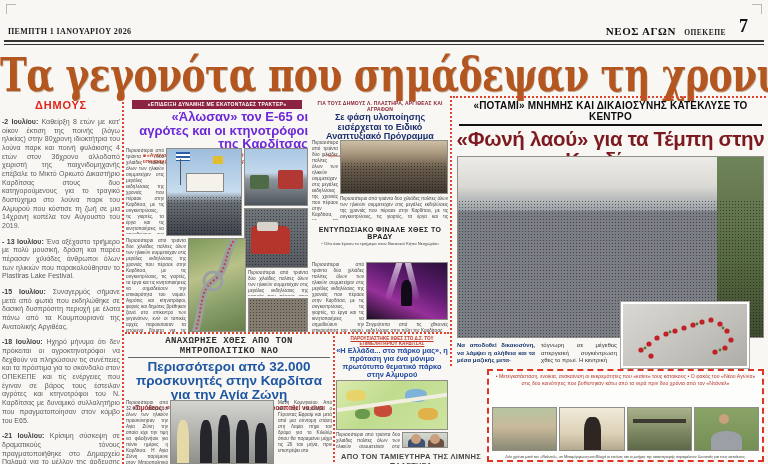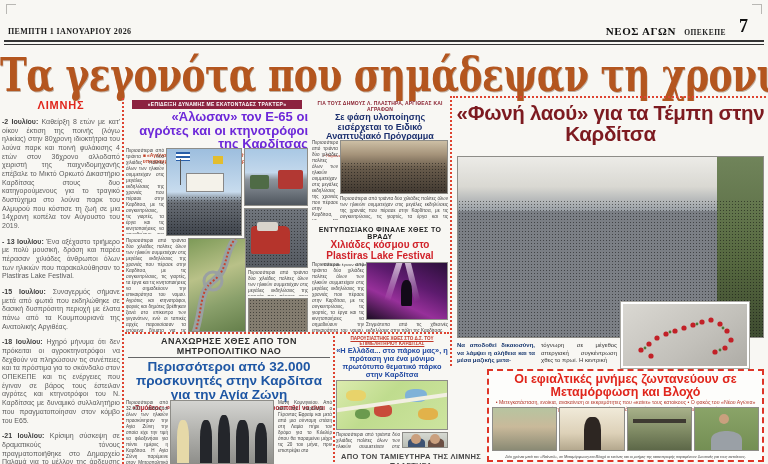--- a/index.html
+++ b/index.html
@@ -89,21 +89,21 @@
   .p-head{margin-top:3px;text-align:center;font-weight:bold;font-size:20.5px;line-height:1;color:#7d1a20;letter-spacing:-.3px;}
   .tempicrowd{background:#7b7f85;}
   .canopies{position:absolute;left:0;top:0;right:0;height:30%;
             background:linear-gradient(180deg,#ecebe7 0%,#d9d8d2 55%,#9aa0a6 100%);}
   .trees{position:absolute;right:0;top:0;width:15%;height:100%;background:linear-gradient(180deg,#70845a 0%,#55673f 60%,#3e4b30 100%);}
   .roses{border:2px solid #fff;box-shadow:0 0 0 1px #a9a8a2;background:linear-gradient(145deg,#dad8d2 0%,#c2c0ba 60%,#aeaca6 100%);}
 
   
   .art-zoni{left:126px;top:336px;width:206px;height:128px;}
   .z-kick{text-align:center;font-weight:bold;font-size:9px;color:#2e2e2e;letter-spacing:.4px;
-          border-bottom:1px solid #666;padding-bottom:1px;margin:0 2px;}
+          border-bottom:1px solid #666;padding-bottom:1px;margin:0 2px;font-family:Liberation Mono, monospace;}
   .z-head{margin-top:2px;text-align:center;font-weight:bold;font-size:13.5px;line-height:1.05;color:#1f57a4;}
   .z-sub{text-align:center;font-size:6.3px;color:#a8232e;font-weight:bold;margin-top:1px;}
   .procession{background:linear-gradient(180deg,#d4d4d1 0%,#b5b5b1 45%,#8f8f8b 100%);}
   .fig{position:absolute;bottom:0;width:12%;height:70%;background:#24262b;border-radius:40% 40% 0 0;}
   .fig.gold{background:#e6d9a8;}
 
   
   .art-park{left:336px;top:336px;width:112px;height:114px;}
   .k-kick{text-align:center;font-size:4.6px;font-weight:bold;color:#c0392b;text-decoration:underline;}
   .k-head{text-align:center;font-weight:bold;font-size:7.4px;line-height:1.1;color:#2149a1;margin-top:1px;}
@@ -147,21 +147,21 @@
 
   <div class="abs main-headline">Τα γεγονότα που σημάδεψαν τη χρονιά που έφυγε</div>
 
   <div class="abs vdot" style="left:122px;top:98px;height:366px;"></div>
   <div class="abs vdot" style="left:450px;top:96px;height:270px;"></div>
   <div class="abs hdot" style="left:125px;top:332px;width:324px;"></div>
   <div class="abs hdot" style="left:453px;top:96px;width:313px;"></div>
   <div class="abs vdot" style="left:333px;top:336px;height:126px;"></div>
 
   <div class="abs timeline">
-    <div class="tl-month">ΛΙΜΝΗΣ</div>
+    <div class="tl-month">ΔΗΜΟΥΣ</div>
     <p class="tl-entry"><b>-2 Ιουλίου:</b> <span>Καθείρξη 8 ετών με κατ' οίκον έκτιση της ποινής (λόγω ηλικίας) στην 80χρονη ιδιοκτήτρια του λούνα παρκ και ποινή φυλάκισης 4 ετών στον 36χρονο αλλοδαπό χειριστή της παιχνιδομηχανής επέβαλε το Μικτό Ορκωτό Δικαστήριο Καρδίτσας στους δυο κατηγορούμενους για το τραγικό δυστύχημα στο λούνα παρκ του Αλμυρού που κόστισε τη ζωή σε μια 14χρονη κοπέλα τον Αύγουστο του 2019.</span></p>
     <p class="tl-entry"><b>- 13 Ιουλίου:</b> <span>Ένα αξέχαστο τριήμερο με πολύ μουσική, δράση και παρέα πέρασαν χιλιάδες άνθρωποι όλων των ηλικιών που παρακολούθησαν το Plastiras Lake Festival.</span></p>
     <p class="tl-entry"><b>-15 Ιουλίου:</b> <span>Συναγερμός σήμανε μετά από φωτιά που εκδηλώθηκε σε δασική δυσπρόσιτη περιοχή με έλατα πάνω από τα Κουμπουριανά της Ανατολικής Αργιθέας.</span></p>
     <p class="tl-entry"><b>-18 Ιουλίου:</b> <span>Ηχηρό μήνυμα ότι δεν πρόκειται οι αγροκτηνοτρόφοι να δεχθούν να πληρώσουν τις συνέπειες και τα πρόστιμα για το σκάνδαλο στον ΟΠΕΚΕΠΕ και τις ενέργειες που έγιναν σε βάρος τους έστειλαν αγρότες και κτηνοτρόφοι του Ν. Καρδίτσας με δυναμικό συλλαλητήριο που πραγματοποίησαν στον κόμβο του Ε65.</span></p>
     <p class="tl-entry"><b>-21 Ιουλίου:</b> <span>Κρίσιμη σύσκεψη σε δραματικούς τόνους πραγματοποιήθηκε στο Δημαρχείο Παλαμά για το μέλλον της άρδευσης στην περιοχή, καθώς καλλιέργειες που υδ</span></p>
   </div>
 
   <div class="abs art-tractor">
     <div class="kicker-bar t-kick">«ΕΠΙΔΕΙΞΗ ΔΥΝΑΜΗΣ ΜΕ ΕΚΑΤΟΝΤΑΔΕΣ ΤΡΑΚΤΕΡ»</div>
     <div class="t-head">«Άλωσαν» τον Ε-65 οι αγρότες και οι κτηνοτρόφοι της Καρδίτσας</div>
@@ -204,32 +204,32 @@
     <div class="a-sub">• Παρουσιάστηκαν τα πρώτα έργα που έχουν ενταχθεί προς χρηματοδότηση</div>
     <div class="abs micro" style="left:0;top:40px;width:26px;height:80px;">Περισσότεροι από τριάντα δύο χιλιάδες πολίτες όλων των ηλικιών συμμετείχαν στις μεγάλες εκδηλώσεις της χρονιάς που πέρασε στην Καρδίτσα, με τις συγκεντρώσεις, τις γιορτές, τα έργα και τις κινητοποιήσεις να σημαδεύουν την επικαιρότητα του νομού. Αγρότες και κτηνοτρόφοι, φορείς και δημότες βρέθηκαν ξανά στο επίκεντρο των γεγονότων, ενώ οι τοπικές αρχές παρουσίασαν τα επόμενα βήματα για τις υποδομές, την άρδευση και την ανάπτυξη της περιοχής. Περισσότεροι από τριάντα δύο χιλιάδες πολίτες όλων των ηλικιών συμμετείχαν στις μεγάλες εκδηλώσεις της χρονιάς που πέρασε στην Καρδίτσα, με τις συγκεντρώσεις, τις γιορτές, τα έργα και τις κινητοποιήσεις να σημαδεύουν την επικαιρότητα του νομού. Αγρότες και κτηνοτρόφοι, φορείς και δημότες βρέθηκαν ξανά στο επίκεντρο των γεγονότων, ενώ οι τοπικές αρχές παρουσίασαν τα επόμενα βήματα για τις υποδομές, την άρδευση και την ανάπτυξη της περιοχής. Περισσότεροι από τριάντα δύο χιλιάδες πολίτες όλων των ηλικιών συμμετείχαν στις μεγάλες εκδηλώσεις της χρονιάς που πέρασε στην Καρδίτσα, με τις συγκεντρώσεις, τις γιορτές, τα έργα και τις κινητοποιήσεις να σημαδεύουν την επικαιρότητα του νομού.</div>
     <div class="ph meeting" style="left:28px;top:40px;width:108px;height:54px;">
       <div class="dots" style="top:40%;"></div>
     </div>
     <div class="abs micro" style="left:28px;top:96px;width:108px;height:24px;">Περισσότεροι από τριάντα δύο χιλιάδες πολίτες όλων των ηλικιών συμμετείχαν στις μεγάλες εκδηλώσεις της χρονιάς που πέρασε στην Καρδίτσα, με τις συγκεντρώσεις, τις γιορτές, τα έργα και τις κινητοποιήσεις να σημαδεύουν την επικαιρότητα του νομού. Αγρότες και κτηνοτρόφοι, φορείς και δημότες βρέθηκαν ξανά στο επίκεντρο των γεγονότων, ενώ οι τοπικές αρχές παρουσίασαν τα επόμενα βήματα για τις υποδομές, την άρδευση και την ανάπτυξη της περιοχής. Περισσότεροι από τριάντα δύο χιλιάδες πολίτες όλων των ηλικιών συμμετείχαν στις μεγάλες εκδηλώσεις της χρονιάς που πέρασε στην Καρδίτσα, με τις συγκεντρώσεις, τις γιορτές, τα έργα και τις κινητοποιήσεις να σημαδεύουν την επικαιρότητα του νομού. Αγρότες και κτηνοτρόφοι, φορείς και δημότες βρέθηκαν ξανά στο επίκεντρο των γεγονότων, ενώ οι τοπικές αρχές παρουσίασαν τα επόμενα βήματα για τις υποδομές, την άρδευση και την ανάπτυξη της περιοχής. Περισσότεροι από τριάντα δύο χιλιάδες πολίτες όλων των ηλικιών συμμετείχαν στις μεγάλες εκδηλώσεις της χρονιάς που πέρασε στην Καρδίτσα, με τις συγκεντρώσεις, τις γιορτές, τα έργα και τις κινητοποιήσεις να σημαδεύουν την επικαιρότητα του νομού.</div>
   </div>
 
   <div class="abs art-festival">
     <div class="f-kick">ΕΝΤΥΠΩΣΙΑΚΟ ΦΙΝΑΛΕ ΧΘΕΣ ΤΟ ΒΡΑΔΥ</div>
-    <div class="f-head">Χιλιάδες κόσμου στο Plastiras Lake Festival</div>
     <div class="f-sub">• Όλα όσα έγιναν το τριήμερο στον Βοτανικό Κήπο Νεοχωρίου</div>
     <div class="abs micro" style="left:0;top:36px;width:52px;height:70px;">Περισσότεροι από τριάντα δύο χιλιάδες πολίτες όλων των ηλικιών συμμετείχαν στις μεγάλες εκδηλώσεις της χρονιάς που πέρασε στην Καρδίτσα, με τις συγκεντρώσεις, τις γιορτές, τα έργα και τις κινητοποιήσεις να σημαδεύουν την επικαιρότητα του νομού. Αγρότες και κτηνοτρόφοι, φορείς και δημότες βρέθηκαν ξανά στο επίκεντρο των γεγονότων, ενώ οι τοπικές αρχές παρουσίασαν τα επόμενα βήματα για τις υποδομές, την άρδευση και την ανάπτυξη της περιοχής. Περισσότεροι από τριάντα δύο χιλιάδες πολίτες όλων των ηλικιών συμμετείχαν στις μεγάλες εκδηλώσεις της χρονιάς που πέρασε στην Καρδίτσα, με τις συγκεντρώσεις, τις γιορτές, τα έργα και τις κινητοποιήσεις να σημαδεύουν την επικαιρότητα του νομού. Αγρότες και κτηνοτρόφοι, φορείς και δημότες βρέθηκαν ξανά στο επίκεντρο των γεγονότων, ενώ οι τοπικές αρχές παρουσίασαν τα επόμενα βήματα για τις υποδομές, την άρδευση και την ανάπτυξη της περιοχής. Περισσότεροι από τριάντα δύο χιλιάδες πολίτες όλων των ηλικιών συμμετείχαν στις μεγάλες εκδηλώσεις της χρονιάς που πέρασε στην Καρδίτσα, με τις συγκεντρώσεις, τις γιορτές, τα έργα και τις κινητοποιήσεις να σημαδεύουν την επικαιρότητα του νομού.</div>
     <div class="ph concert" style="left:54px;top:36px;width:82px;height:58px;">
       <div class="beam"></div>
       <div class="beam b2"></div>
       <div class="singer"></div>
     </div>
     <div class="abs micro" style="left:54px;top:96px;width:82px;height:10px;">Στιγμιότυπα από τις χθεσινές εκδηλώσεις στην πόλη της Καρδίτσας.</div>
   </div>
 
   <div class="abs art-tempi">
+    <div class="p-kick">«ΠΟΤΑΜΙ» ΜΝΗΜΗΣ ΚΑΙ ΔΙΚΑΙΟΣΥΝΗΣ ΚΑΤΕΚΛΥΣΕ ΤΟ ΚΕΝΤΡΟ</div>
     <div class="p-head">«Φωνή λαού» για τα Τέμπη στην Καρδίτσα</div>
     <div class="ph tempicrowd" style="left:2px;top:56px;width:307px;height:182px;">
       <div class="canopies"></div>
       <div class="trees"></div>
       <div class="dots" style="top:24%;"></div>
     </div>
     <div class="abs micro bluebold" style="left:2px;top:242px;width:78px;height:26px;">Να αποδοθεί δικαιοσύνη, να λάμψει η αλήθεια και τα μέσα μαζικής μετα-</div>
     <div class="abs micro reg6" style="left:86px;top:242px;width:76px;height:26px;">τόγνωρη σε μέγεθος απεργιακή συγκέντρωση χθες το πρωί. Η κεντρική</div>
     <div class="ph roses" style="left:166px;top:202px;width:128px;height:66px;">
       <svg width="124" height="62" viewBox="0 0 124 62">
@@ -271,21 +271,21 @@
       <div class="fig" style="left:28%;"></div>
       <div class="fig" style="left:46%;height:78%;"></div>
       <div class="fig" style="left:64%;"></div>
       <div class="fig" style="left:82%;height:64%;"></div>
     </div>
     <div class="abs micro" style="left:152px;top:64px;width:54px;height:64px;">Μονή Κομνηνείου. Από εκεί την παρέλαβε ο Γέροντας Εφραίμ και μετά από μια σύντομη στάση στη Λαμία πήρε τον δρόμο για το Κιλελέρ όπου θα παραμείνει μέχρι τις 20 του μήνα, πριν επιστρέψει στο</div>
   </div>
 
   <div class="abs art-park">
     <div class="k-kick">ΠΑΡΟΥΣΙΑΣΤΗΚΕ ΧΘΕΣ ΣΤΟ Δ.Σ. ΤΟΥ ΕΠΙΜΕΛΗΤΗΡΙΟΥ ΚΑΡΔΙΤΣΑΣ</div>
-    <div class="k-head">«Η Ελλάδα... στο πάρκο μας», η πρόταση για ένα μόνιμο πρωτότυπο θεματικό πάρκο στην Καρδίτσα</div>
+    <div class="k-head">«Η Ελλάδα... στο πάρκο μας», η πρόταση για ένα μόνιμο πρωτότυπο θεματικό πάρκο στην Αλμυρού</div>
     <div class="k-sub">Ένας χώρος αναψυχής με εκθέσεις, δράσεις και ψυχαγωγικά προγράμματα</div>
     <div class="ph parkmap" style="left:0;top:44px;width:112px;height:50px;">
       <div class="patch" style="left:8%;top:18%;width:18%;height:24%;background:#e8d36a;"></div>
       <div class="patch" style="left:34%;top:48%;width:16%;height:26%;background:#c84b3a;"></div>
       <div class="patch" style="left:62%;top:16%;width:20%;height:28%;background:#7fb2d8;"></div>
       <div class="patch" style="left:74%;top:56%;width:18%;height:26%;background:#e2b24a;"></div>
       <div class="patch" style="left:16%;top:58%;width:14%;height:22%;background:#6a9a4e;"></div>
       <div style="position:absolute;left:-6%;top:40%;width:120%;height:4px;background:#f2efe2;transform:rotate(-8deg);"></div>
     </div>
     <div class="abs micro" style="left:0;top:96px;width:64px;height:16px;">Περισσότεροι από τριάντα δύο χιλιάδες πολίτες όλων των ηλικιών συμμετείχαν στις μεγάλες εκδηλώσεις της χρονιάς που πέρασε στην Καρδίτσα, με τις συγκεντρώσεις, τις γιορτές, τα έργα και τις κινητοποιήσεις να σημαδεύουν την επικαιρότητα του νομού. Αγρότες και κτηνοτρόφοι, φορείς και δημότες βρέθηκαν ξανά στο επίκεντρο των γεγονότων, ενώ οι τοπικές αρχές παρουσίασαν τα επόμενα βήματα για τις υποδομές, την άρδευση και την ανάπτυξη της περιοχής. Περισσότεροι από τριάντα δύο χιλιάδες πολίτες όλων των ηλικιών συμμετείχαν στις μεγάλες εκδηλώσεις της χρονιάς που πέρασε στην Καρδίτσα, με τις συγκεντρώσεις, τις γιορτές, τα έργα και τις κινητοποιήσεις να σημαδεύουν την επικαιρότητα του νομού. Αγρότες και κτηνοτρόφοι, φορείς και δημότες βρέθηκαν ξανά στο επίκεντρο των γεγονότων, ενώ οι τοπικές αρχές παρουσίασαν τα επόμενα βήματα για τις υποδομές, την άρδευση και την ανάπτυξη της περιοχής. Περισσότεροι από τριάντα δύο χιλιάδες πολίτες όλων των ηλικιών συμμετείχαν στις μεγάλες εκδηλώσεις της χρονιάς που πέρασε στην Καρδίτσα, με τις συγκεντρώσεις, τις γιορτές, τα έργα και τις κινητοποιήσεις να σημαδεύουν την επικαιρότητα του νομού.</div>
@@ -293,21 +293,20 @@
       <div class="man" style="left:12%;"></div>
       <div class="man m2" style="left:56%;"></div>
       <div class="head-skin" style="left:18%;top:4%;"></div>
       <div class="head-skin" style="left:62%;top:4%;"></div>
     </div>
   </div>
 
   <div class="abs bottom-kicker">ΑΠΟ ΤΟΝ ΤΑΜΙΕΥΤΗΡΑ ΤΗΣ ΛΙΜΝΗΣ ΠΛΑΣΤΗΡΑ</div>
 
   <div class="abs art-flood">
-    <div class="fl-head">Οι εφιαλτικές μνήμες ζωντανεύουν σε Μεταμόρφωση και Βλοχό</div>
     <div class="fl-sub">• Μετεγκατάσταση, ενοίκια, ανακαίνιση οι εκκρεμότητες που «καίνε» τους κατοίκους • Ο φακός του «Νέου Αγώνα»</div>
     <div class="fl-sub" style="margin-top:0;">στις δύο κοινότητες που βυθίστηκαν κάτω από τα νερά πριν δύο χρόνια από τον «Ντάνιελ»</div>
     <div class="fl-photos">
       <div class="ph fl1"></div>
       <div class="ph fl2">
           <div class="silh"></div>
         </div>
       <div class="ph fl3">
           <div class="roofline"></div>
         </div>

